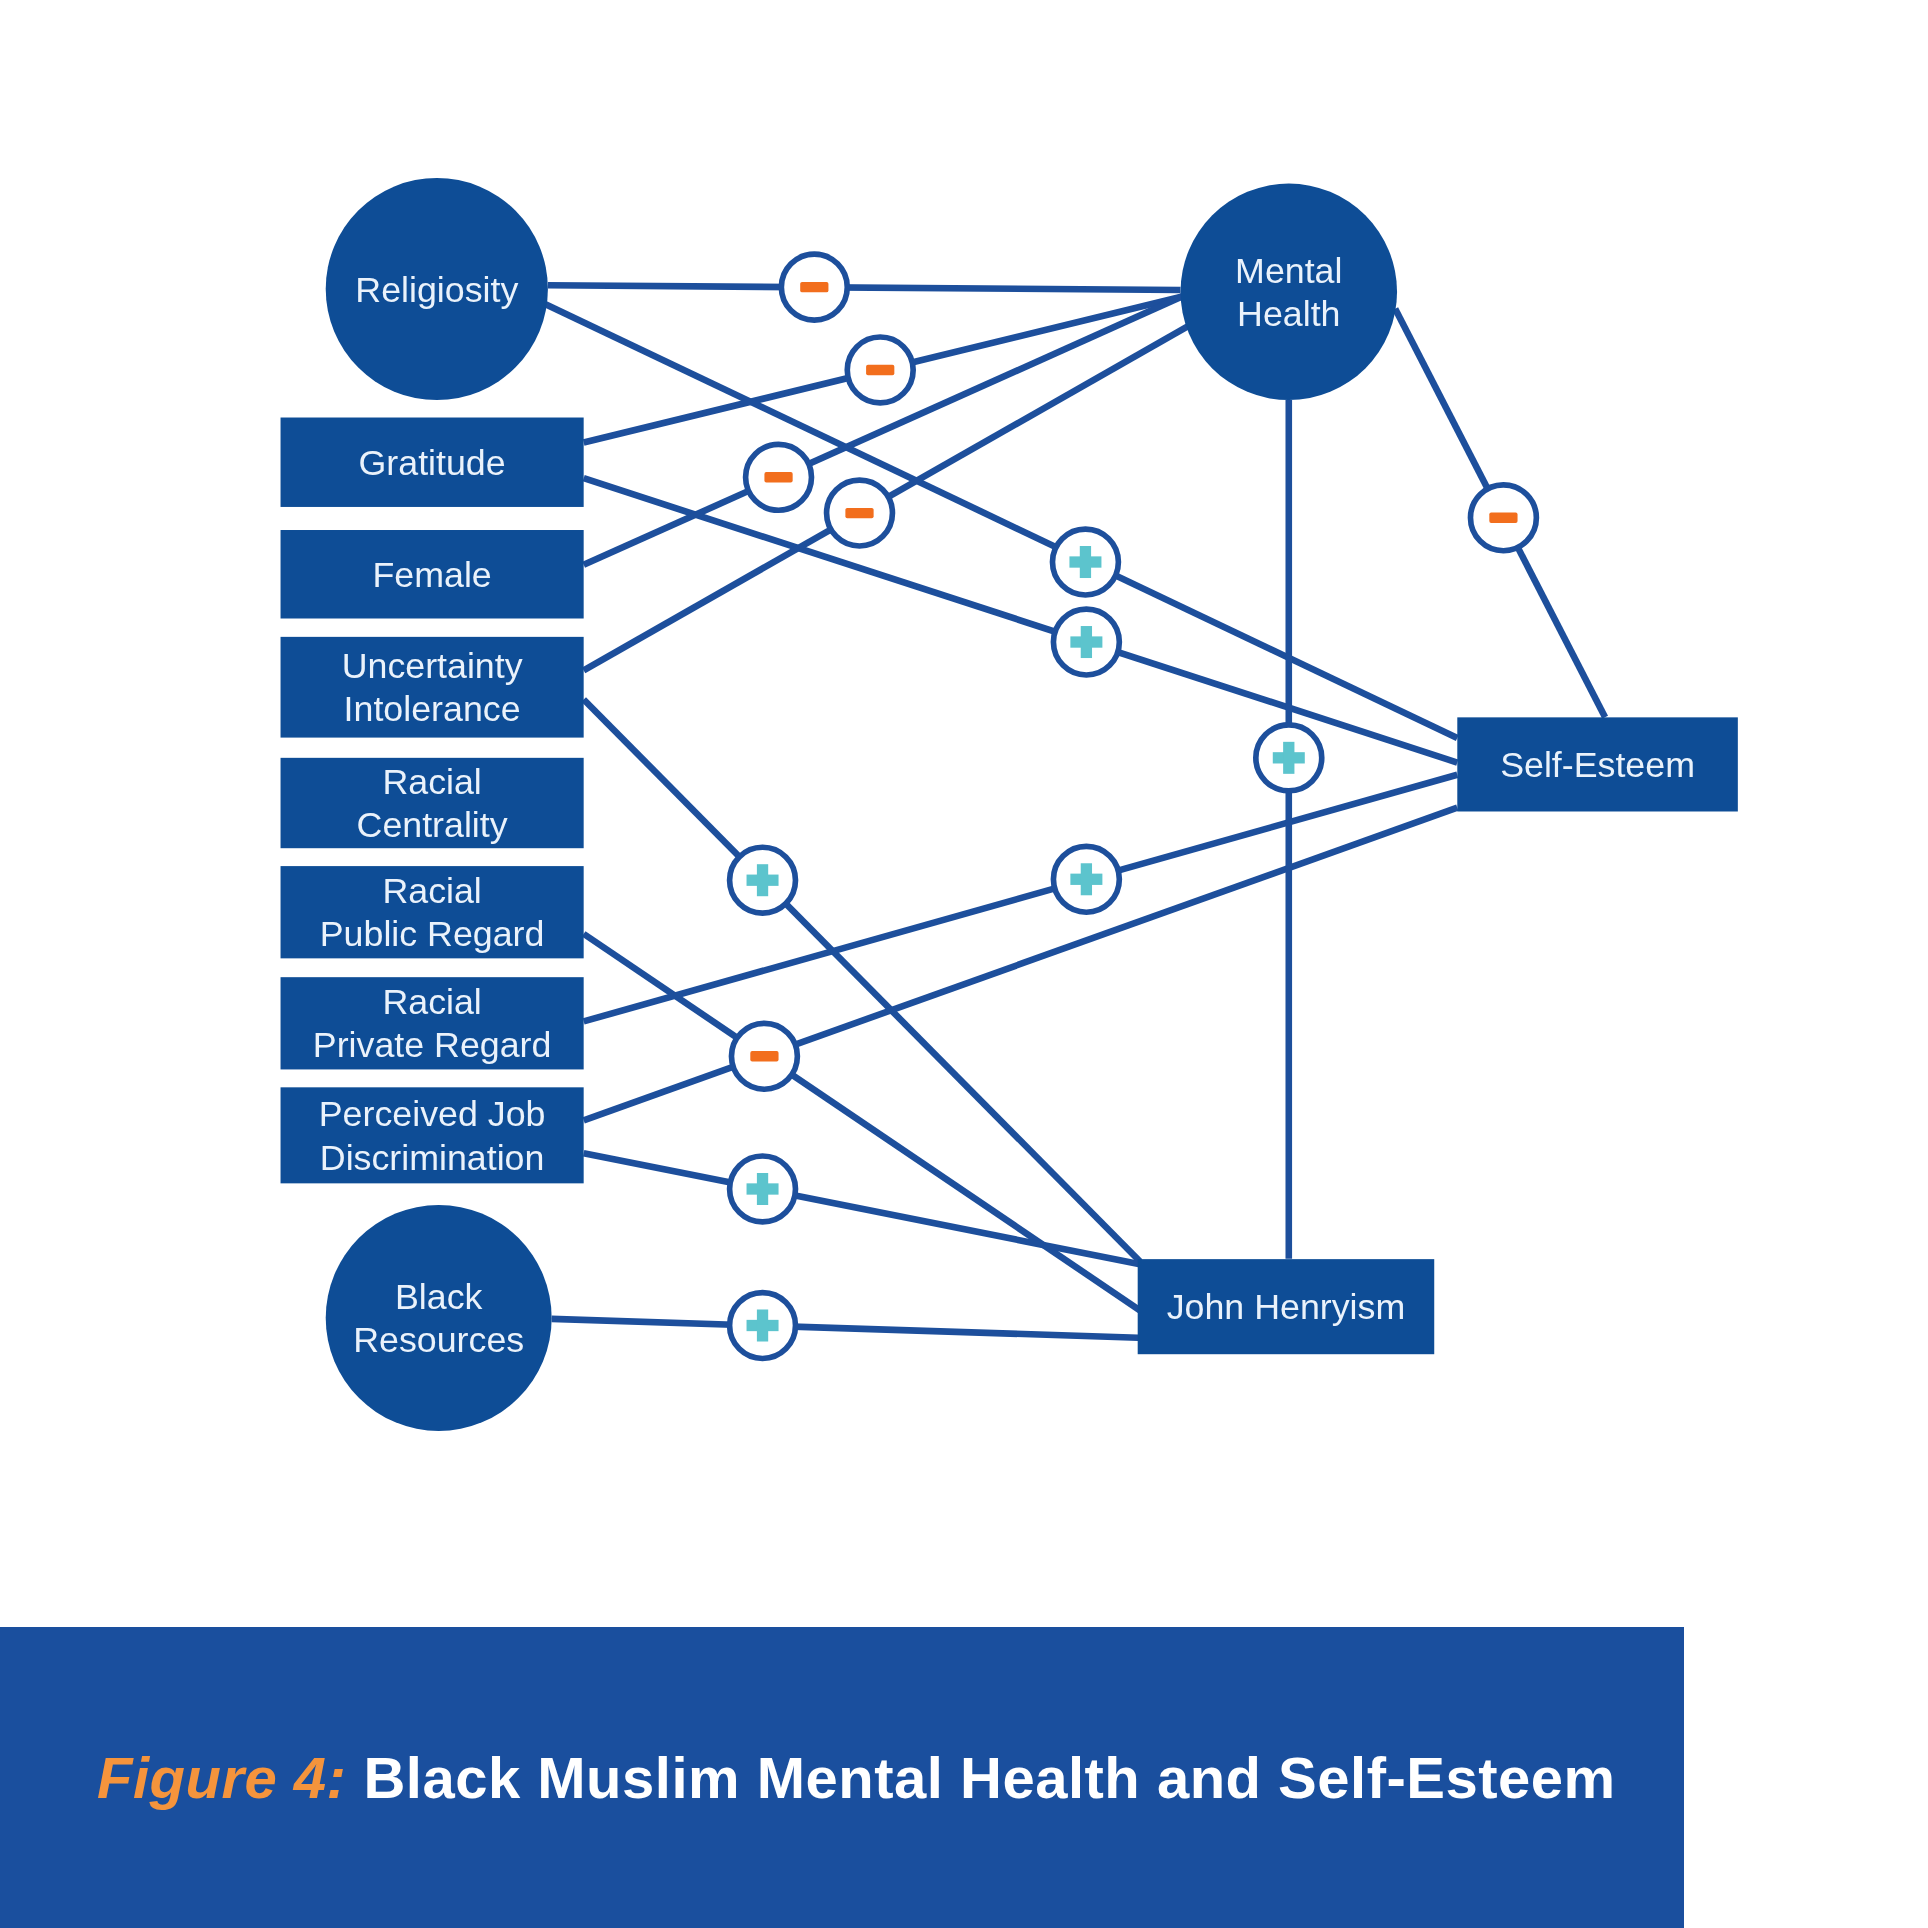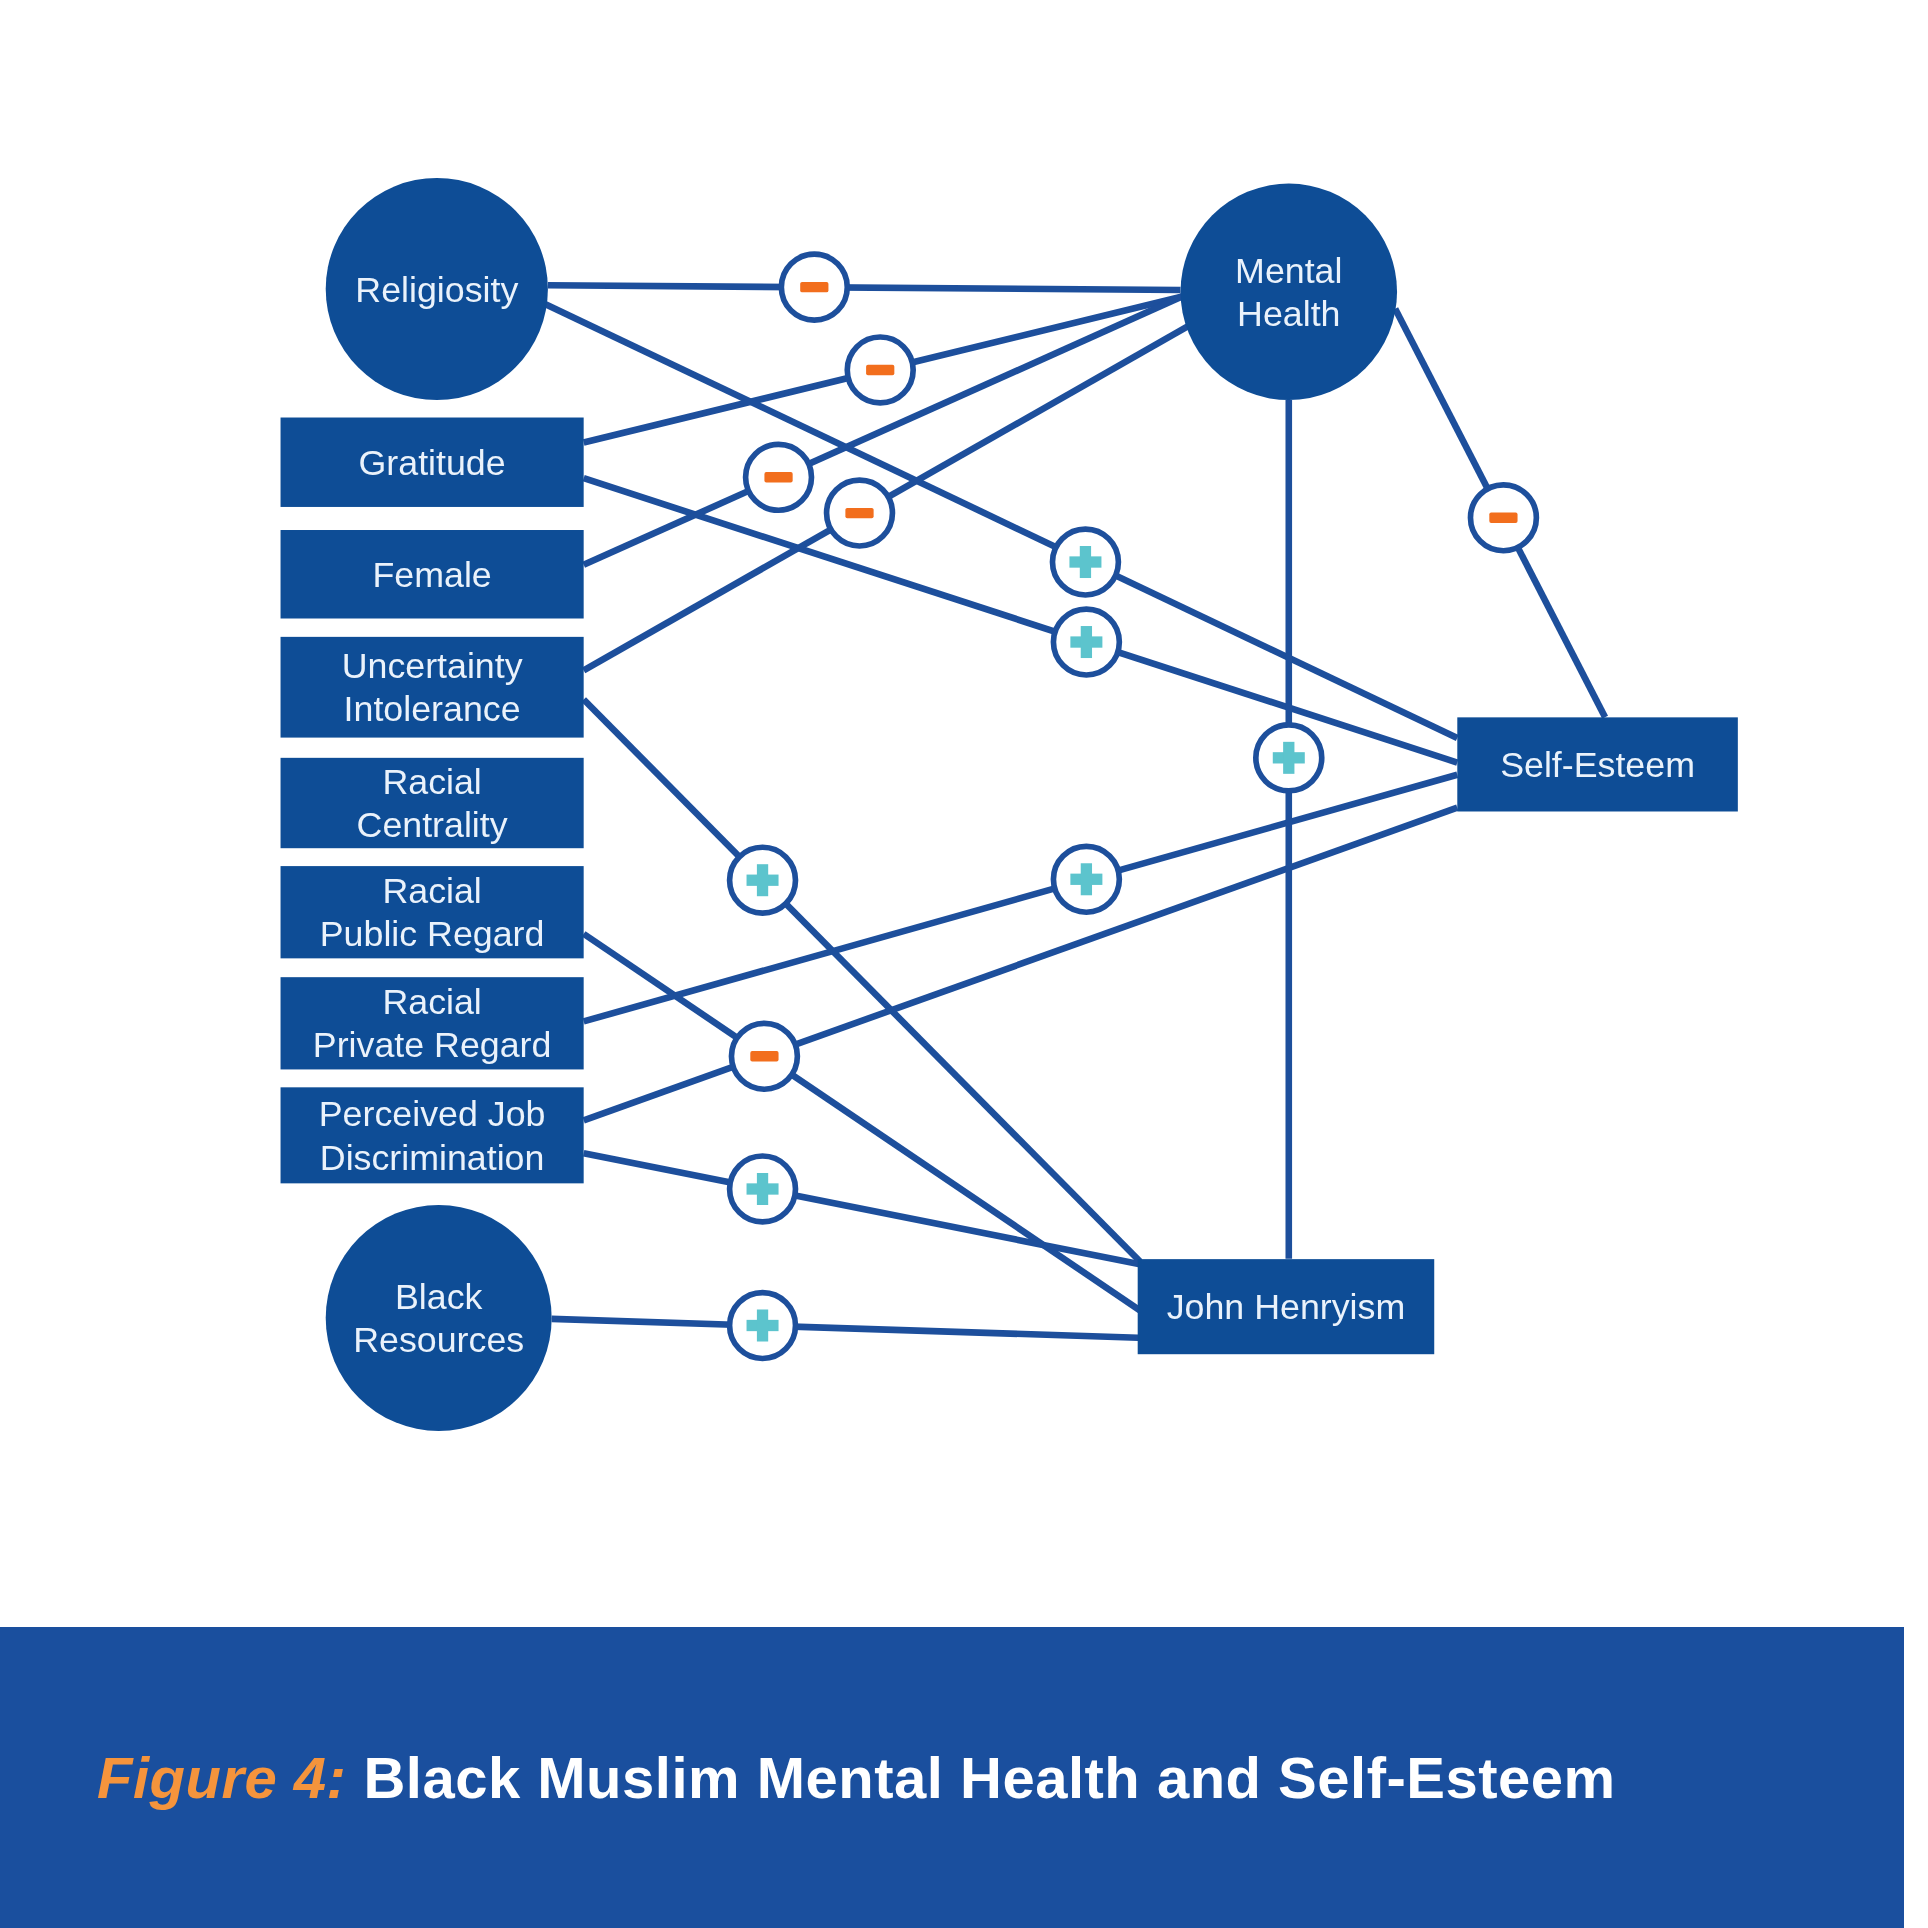--- a/index.html
+++ b/index.html
@@ -5,21 +5,21 @@
   html,body{margin:0;padding:0;background:#ffffff;}
   .page{
     position:relative;
     width:1928px;height:1928px;
     background:#ffffff;
     overflow:hidden;
     font-family:"Liberation Sans","DejaVu Sans",sans-serif;
   }
   #diagram{position:absolute;left:0;top:0;}
   .banner{
-    position:absolute;left:0;bottom:0;width:1904px;height:301px;
+    position:absolute;left:0;bottom:0;width:1684px;height:301px;
     display:flex;align-items:center;
     box-sizing:border-box;
     padding-left:97px;
   }
   .caption{
     font-size:58px;font-weight:bold;letter-spacing:0.5px;
     white-space:nowrap;
   }
   .fig-label{font-style:italic;margin-right:17px;}
 </style>

